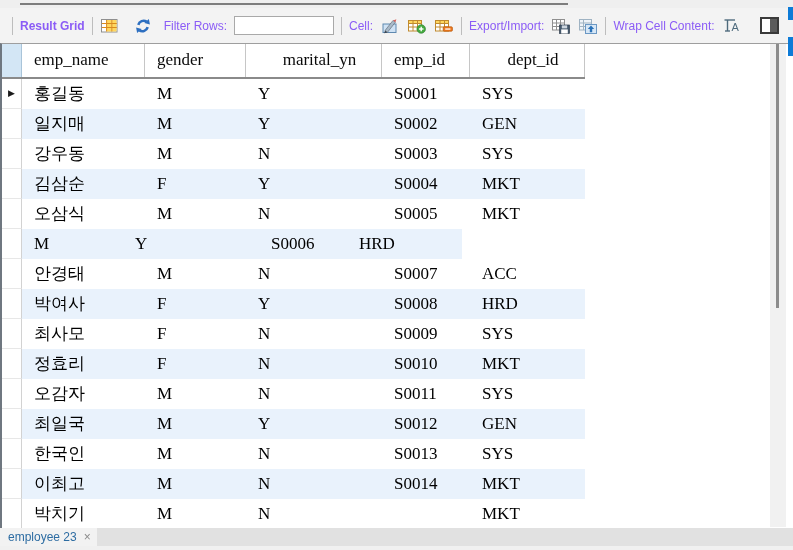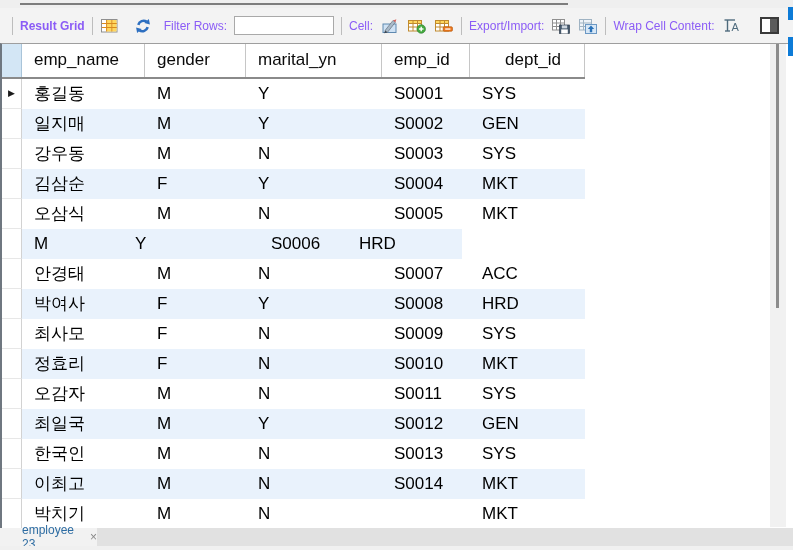--- a/index.html
+++ b/index.html
@@ -34,21 +34,21 @@
   .spacer { flex:1 1 auto; }
   .panel-toggle { width:15px; height:13px; border:2px solid #3a3a3a; background:#fff; display:flex; margin-right:8px; }
   .panel-toggle .half-dark { width:50%; height:100%; background:#5c5c5c; margin-left:50%; }
 
   
   .grid-panel {
     position:absolute; top:43px; left:0; width:793px; height:485px;
     background:#ffffff; border-top:1px solid #9e9e9e;
     border-left:2px solid #6f7780; box-sizing:border-box;
   }
-  .mono { font-family:Liberation Sans, sans-serif; }
+  .mono { font-family:Liberation Serif, serif; }
 
   .header-row { display:flex; height:33px; width:583px; border-bottom:2px solid #8a8a8a; box-sizing:content-box; }
   .hsel {
     width:20px; flex:0 0 20px; background:#d3e6f5;
     border-right:1px solid #a9c4d9; box-sizing:border-box;
   }
   .hcell {
     box-sizing:border-box; border-right:1px solid #c6c6c6; background:#fff;
     font-size:17px; line-height:32px; padding-left:12px; color:#0a0a0a;
     overflow:hidden; white-space:pre; flex:0 0 auto;
@@ -69,21 +69,21 @@
   }
 
   
   .scroll-track { position:absolute; top:0; left:768px; width:16px; height:483px; background:#f1f1f1; }
   .scroll-thumb { position:absolute; top:0; left:6px; width:3px; height:264px; background:#8d8d8d; }
 
   
   .tab-bar { position:absolute; top:528px; left:0; width:793px; height:18px; background:#e1e1e1; }
   .tab {
     position:absolute; left:0; top:0; height:18px; width:97px; background:#f2f2f2;
-    display:flex; align-items:center; gap:7px; padding-left:22px; box-sizing:border-box;
+    display:flex; align-items:center; gap:7px; padding-left:8px; box-sizing:border-box;
   }
   .tab-label { color:#2d6ca2; font-size:12px; }
   .tab-close { color:#8a8a8a; font-size:12px; line-height:1; cursor:default; }
   .bottom-strip { position:absolute; top:546px; left:0; width:793px; height:4px; background:#f0f0f0; }
 
   
   .edge-blue-1 { position:absolute; right:0; top:7px;  width:5px; height:13px; background:#0d7bd7; }
   .edge-blue-2 { position:absolute; right:0; top:37px; width:5px; height:19px; background:#0d7bd7; }
 </style>
 </head>
@@ -203,21 +203,21 @@
       <span class="half-dark"></span>
     </span>
   </div>
 
   <div class="grid-panel">
     <div class="header-row mono">
       <div class="hsel"></div>
 
     <div class="hcell" style="width: 123px;">emp_name</div>
         <div class="hcell" style="width: 101px;">gender</div>
-        <div class="hcell" style="width: 136px;">marital_yn</div>
+        <div class="hcell" style="width: 136px; text-align: center;">marital_yn</div>
         <div class="hcell" style="width: 88px;">emp_id</div>
         <div class="hcell" style="width: 115px; text-align: center;">dept_id</div>
       </div>
     <div>
 
     <div class="data-row mono">
           <div class="dsel">
             <span class="arrow">▶</span>
           </div>
           <div class="dcell" style="width: 123px;">홍길동</div>

